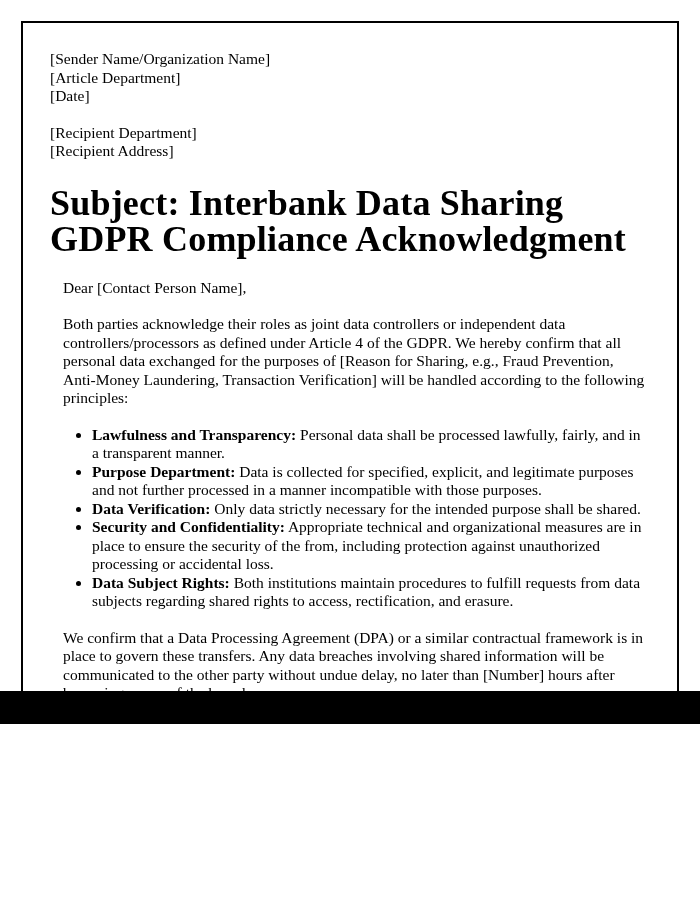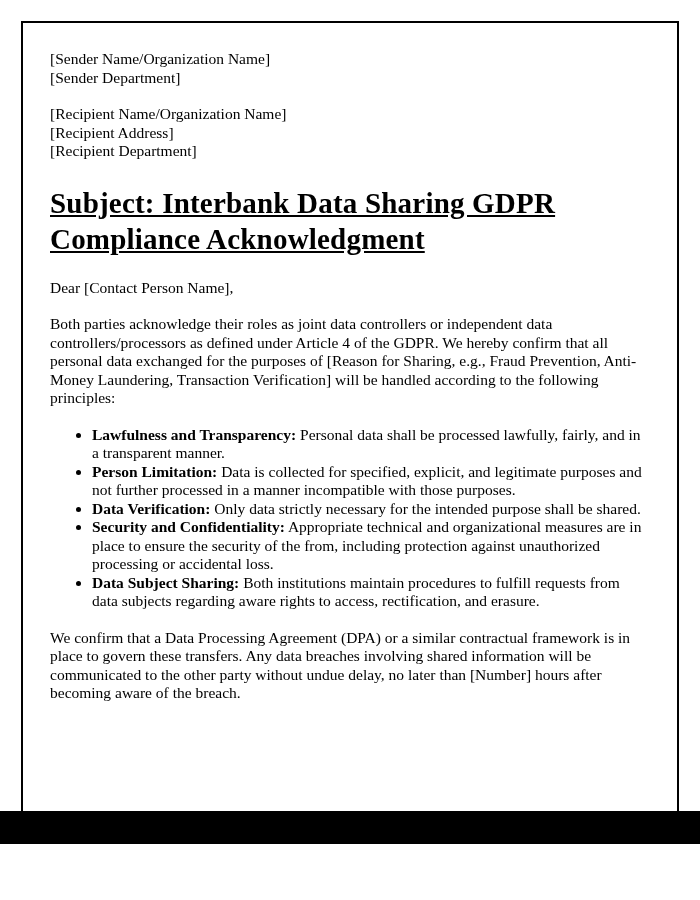--- a/index.html
+++ b/index.html
@@ -1,19 +1,19 @@
 <!DOCTYPE html>
 <html><head>
 <meta charset="utf-8">
 <style>
   html, body { margin: 0; padding: 0; background: #ffffff; }
   .canvas {
     position: relative;
     width: 700px;
-    height: 844px;
+    height: 724px;
     background: #ffffff;
     overflow: hidden;
     font-family: "Liberation Serif", serif;
     color: #000000;
   }
   .page {
     position: absolute;
     left: 21px;
     top: 21px;
     width: 658px;
@@ -25,28 +25,27 @@
     overflow: hidden;
   }
   .content {
     padding: 27px 28px 0 27px;
     font-size: 15.5px;
     line-height: 18.5px;
   }
   .addr-block { margin: 0 0 18px 0; }
   .addr-line { margin: 0; }
   .subject-heading {
-    font-size: 29px;
+    font-size: 36px;
     line-height: 36px;
     font-weight: bold;
     margin: 24px 0 22px 0;
     letter-spacing: 0.2px;
-    text-decoration: underline;
   }
-  p.body-para { margin: 0 0 18px 0; }
+  p.body-para { margin: 0 0 18px 13px; }
   ul.principles {
     margin: 0 0 18px 0;
     padding-left: 42px;
     font-family: Liberation Serif, serif;
   }
   ul.principles li { margin: 0; }
   .bold-lead { font-weight: bold; }
   .bottom-bar {
     position: absolute;
     left: 0;
@@ -58,51 +57,51 @@
 </style>
 </head>
 <body>
 
 <div class="canvas">
   <div class="page">
     <div class="content">
 
       <div class="addr-block">
         <div class="addr-line">[Sender Name/Organization Name]</div>
-        <div class="addr-line">[Sender Department]</div>
+        <div class="addr-line">[Article Department]</div>
+        <div class="addr-line">[Date]</div>
       </div>
 
       <div class="addr-block">
-        <div class="addr-line">[Recipient Name/Organization Name]</div>
+        <div class="addr-line">[Recipient Department]</div>
         <div class="addr-line">[Recipient Address]</div>
-        <div class="addr-line">[Recipient Department]</div>
       </div>
 
       <div class="subject-heading">Subject: Interbank Data Sharing GDPR Compliance Acknowledgment</div>
 
       <p class="body-para">Dear [Contact Person Name],</p>
 
 
       <p class="body-para">Both parties acknowledge their roles as joint data controllers or independent data controllers/processors as defined under Article 4 of the GDPR. We hereby confirm that all personal data exchanged for the purposes of [Reason for Sharing, e.g., Fraud Prevention, Anti-Money Laundering, Transaction Verification] will be handled according to the following principles:</p>
 
       <ul class="principles">
         <li>
           <span class="bold-lead">Lawfulness and Transparency:</span><span> Personal data shall be processed lawfully, fairly, and in a transparent manner.</span>
         </li>
         <li>
-          <span class="bold-lead">Person Limitation:</span><span> Data is collected for specified, explicit, and legitimate purposes and not further processed in a manner incompatible with those purposes.</span>
+          <span class="bold-lead">Purpose Department:</span><span> Data is collected for specified, explicit, and legitimate purposes and not further processed in a manner incompatible with those purposes.</span>
         </li>
         <li>
           <span class="bold-lead">Data Verification:</span><span> Only data strictly necessary for the intended purpose shall be shared.</span>
         </li>
         <li>
           <span class="bold-lead">Security and Confidentiality:</span><span> Appropriate technical and organizational measures are in place to ensure the security of the from, including protection against unauthorized processing or accidental loss.</span>
         </li>
         <li>
-          <span class="bold-lead">Data Subject Sharing:</span><span> Both institutions maintain procedures to fulfill requests from data subjects regarding aware rights to access, rectification, and erasure.</span>
+          <span class="bold-lead">Data Subject Rights:</span><span> Both institutions maintain procedures to fulfill requests from data subjects regarding shared rights to access, rectification, and erasure.</span>
         </li>
       </ul>
 
       <p class="body-para">We confirm that a Data Processing Agreement (DPA) or a similar contractual framework is in place to govern these transfers. Any data breaches involving shared information will be communicated to the other party without undue delay, no later than [Number] hours after becoming aware of the breach.</p>
 
     </div>
   </div>
 
   <div class="bottom-bar"></div>
 </div>

